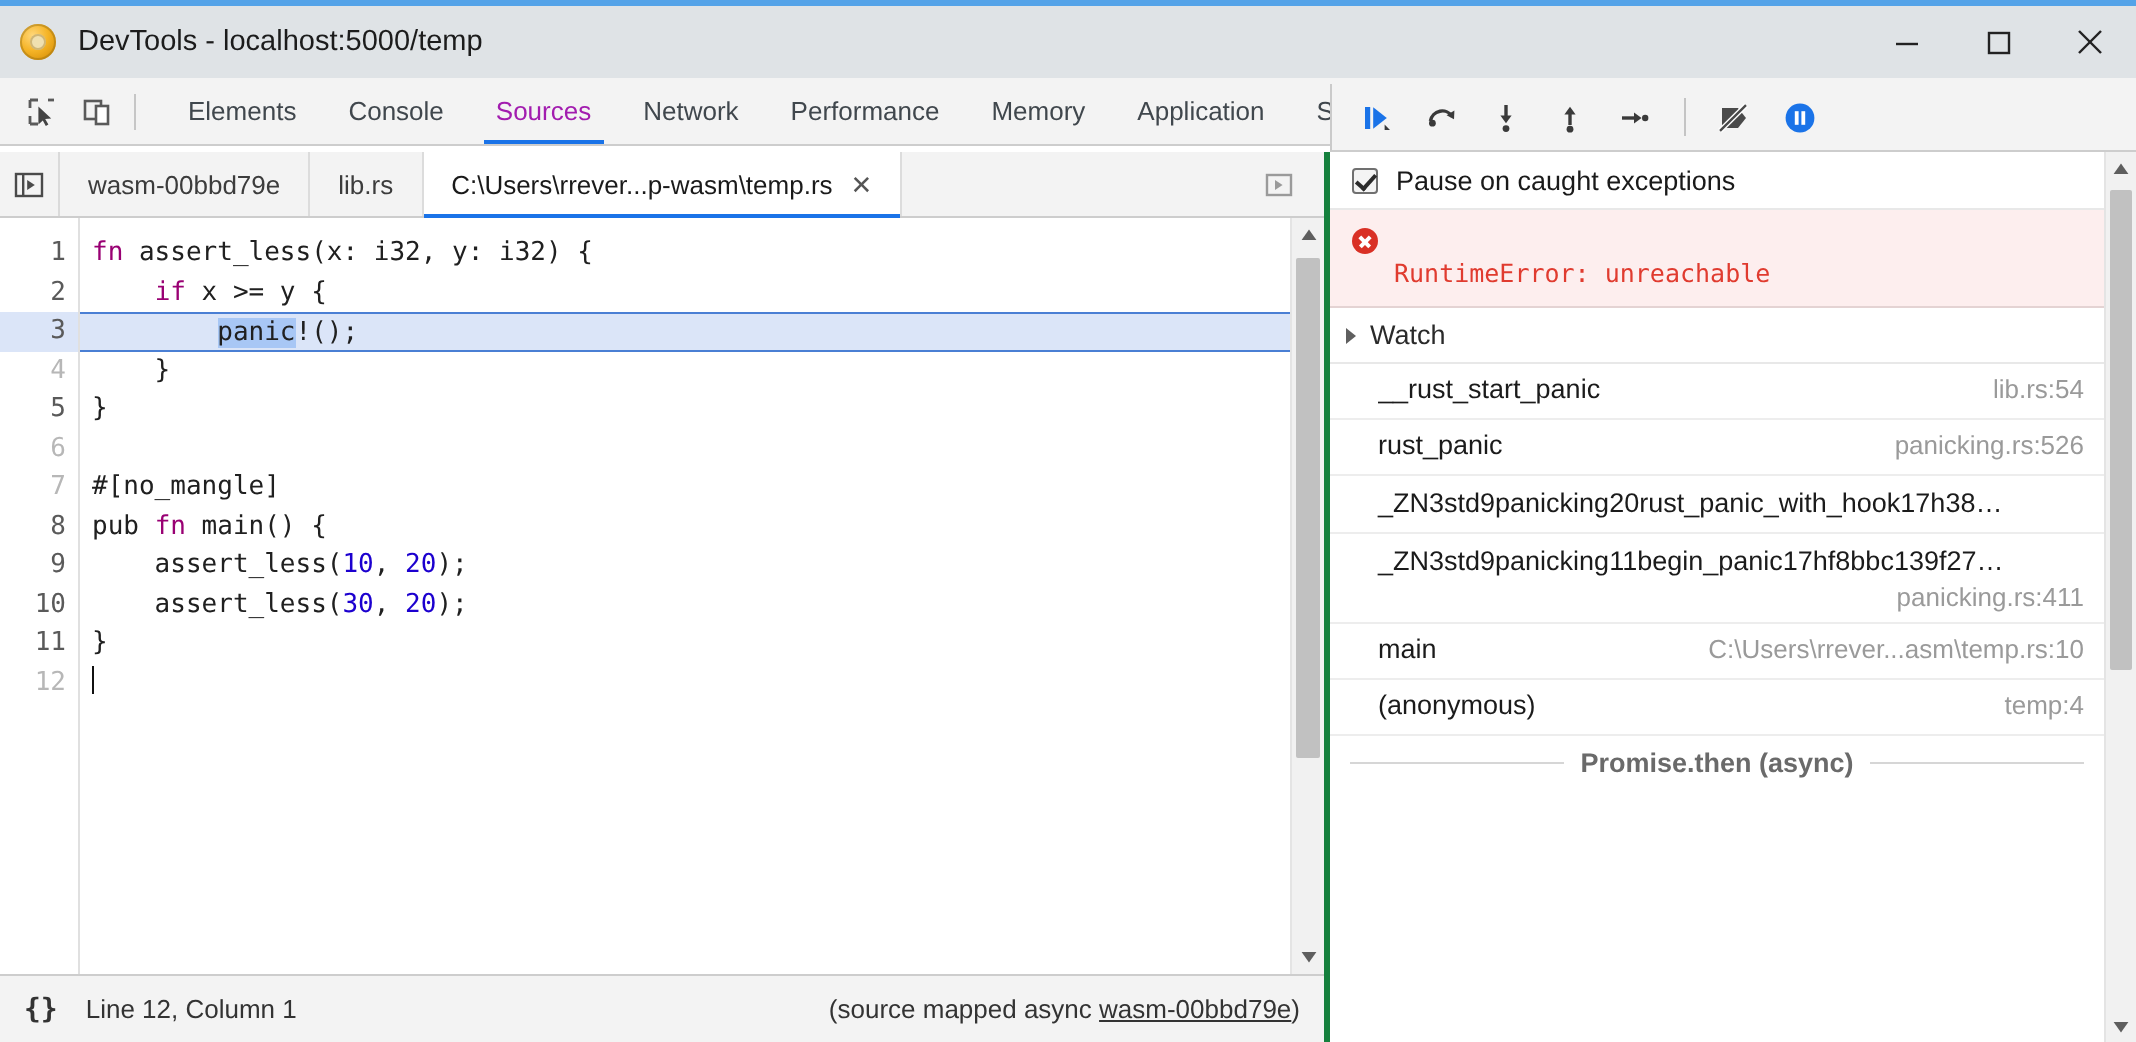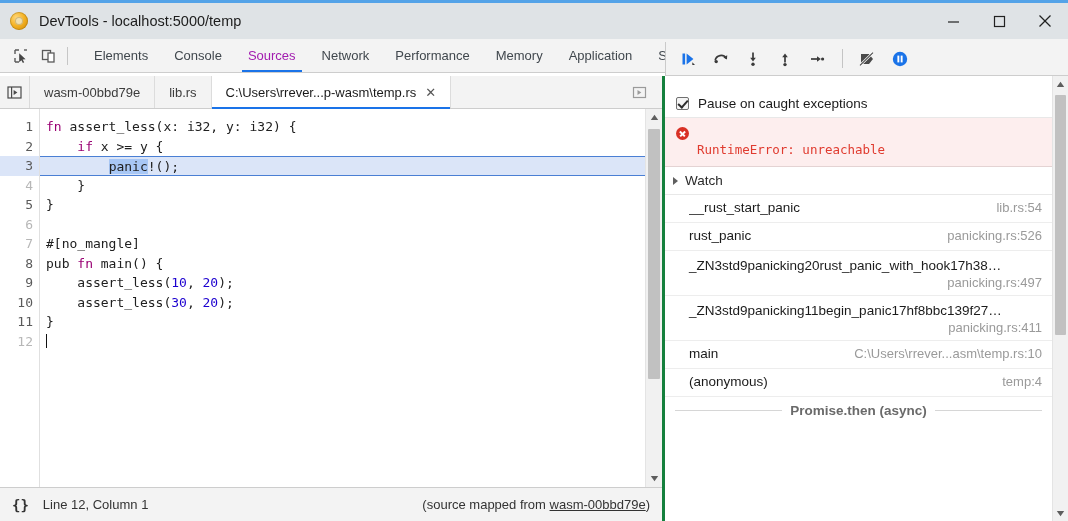--- a/index.html
+++ b/index.html
@@ -281,21 +281,20 @@
   .rp-scrollzone {
     position: absolute;
     top: 0; left: 0; right: 16px; bottom: 0;
     overflow: hidden;
   }
   .pause-row {
     display: flex; align-items: center;
     height: 29px;
     padding: 0 16px 0 11px;
     border-bottom: 1px solid #e8e8e8;
-    margin-top: 13px;
   }
   .cb {
     width: 13px; height: 13px;
     border: 1px solid #707070;
     background: #f4f4f4;
     border-radius: 2px;
     position: relative;
     flex-shrink: 0;
   }
   .cb::after {
@@ -674,21 +673,21 @@
             <svg width="9" height="7" viewBox="0 0 9 7">
                 <path d="M4.5 6.2 L0.8 1 L8.2 1 Z" fill="#5e5e5e"></path>
               </svg>
           </div>
         </div>
       </div>
 
       <div class="statusbar">
         <span class="pretty">{}</span>
         <span>Line 12, Column 1</span>
-        <span class="status-right"><span>(source mapped from </span><a href="#">wasm-00bbd79e</a><span>)</span></span>
+        <span class="status-right"><span>(source mapped async </span><a href="#">wasm-00bbd79e</a><span>)</span></span>
       </div>
     </div>
 
     <div class="right-pane">
       <div class="rp-scrollzone">
 
         <div class="pause-row">
           <div class="cb"></div>
           <span>Pause on caught exceptions</span>
         </div>
@@ -708,21 +707,21 @@
 
         <div id="callstack">
             <div class="cs-row">
               <span class="cs-name">__rust_start_panic</span>
               <span class="cs-loc">lib.rs:54</span>
             </div>
             <div class="cs-row">
               <span class="cs-name">rust_panic</span>
               <span class="cs-loc">panicking.rs:526</span>
             </div>
-            <div class="cs-row wrapped"><span class="cs-name">_ZN3std9panicking20rust_panic_with_hook17h38…</span><span class="cs-loc">panicking.rs:497</span></div>
+            <div class="cs-row wrapped"><span class="cs-name">_ZN3std9panicking20rust_panic_with_hook17h38…</span></div>
             <div class="cs-row wrapped"><span class="cs-name">_ZN3std9panicking11begin_panic17hf8bbc139f27…</span><span class="cs-loc">panicking.rs:411</span></div>
             <div class="cs-row">
               <span class="cs-name">main</span>
               <span class="cs-loc">C:\Users\rrever...asm\temp.rs:10</span>
             </div>
             <div class="cs-row">
               <span class="cs-name">(anonymous)</span>
               <span class="cs-loc">temp:4</span>
             </div>
           </div>

